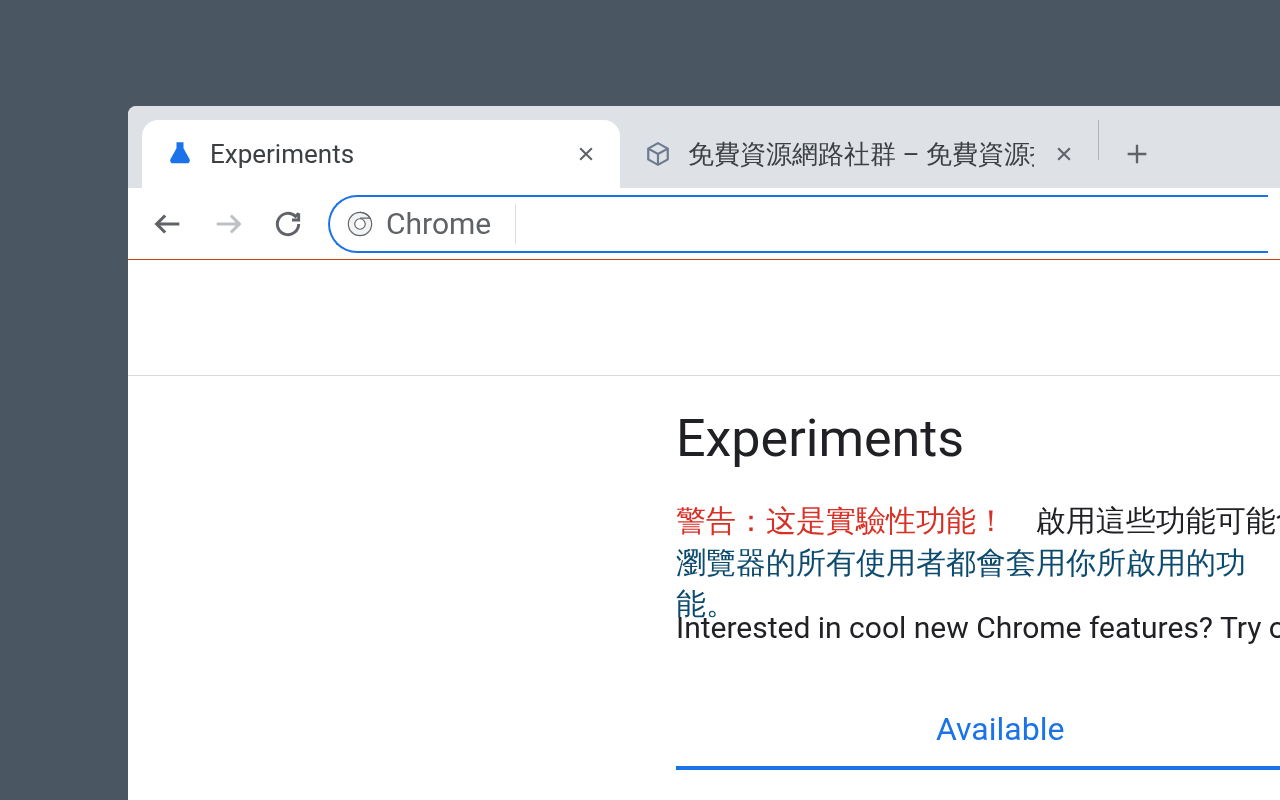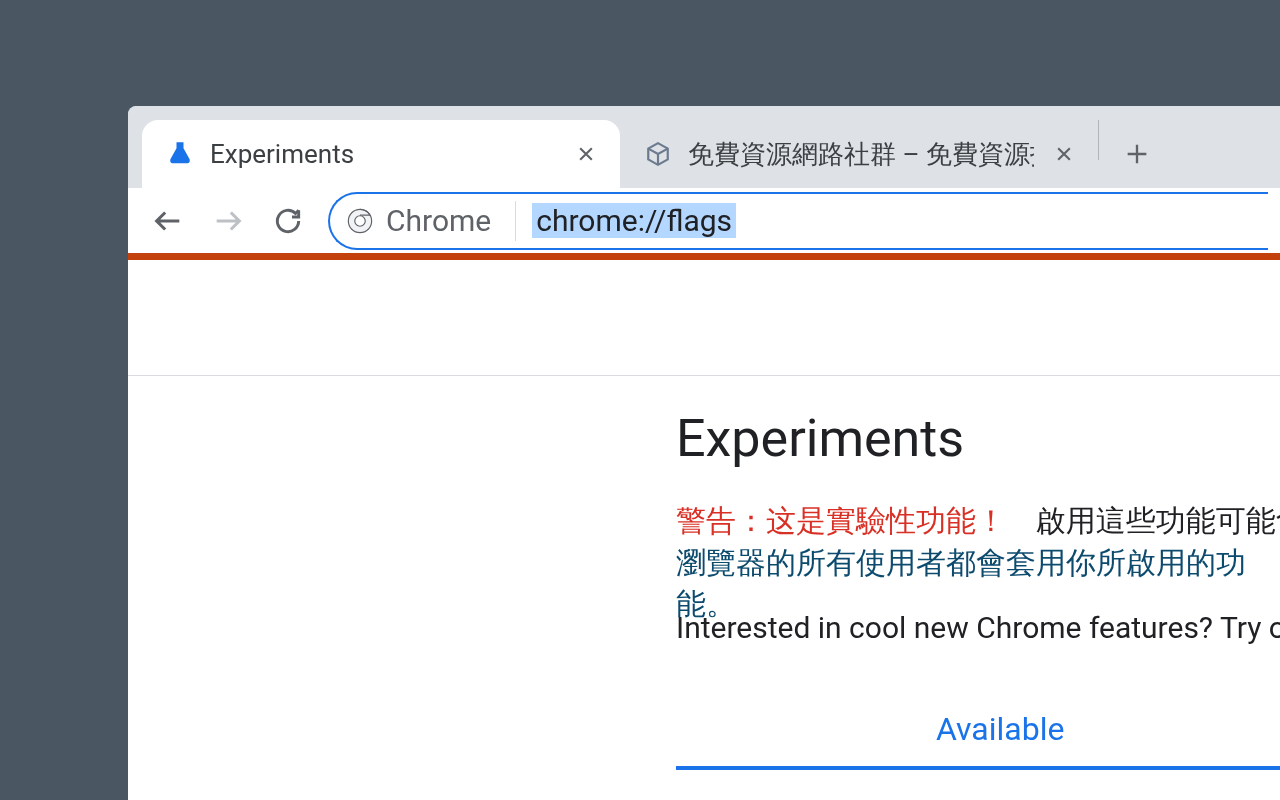--- a/index.html
+++ b/index.html
@@ -83,21 +83,21 @@
   display: flex;
   align-items: center;
   justify-content: center;
   margin-left: 10px;
   margin-bottom: 6px;
   color: #5f6368;
 }
 .toolbar {
   height: 72px;
   background: #fff;
-  border-bottom: 7px solid #c2410c;
+  border-bottom: 1px solid #c2410c;
   display: flex;
   align-items: center;
   padding: 0 12px;
   gap: 4px;
 }
 .nav-btn {
   width: 56px;
   height: 56px;
   display: flex;
   align-items: center;
@@ -295,21 +295,20 @@
     <div class="address-bar">
       <span class="site-icon">
         <svg width="28" height="28" viewBox="0 0 24 24">
           <circle cx="12" cy="12" r="10" fill="#f1f3f4" stroke="#5f6368" stroke-width="1"></circle>
           <circle cx="12" cy="12" r="4.5" fill="#fff" stroke="#5f6368" stroke-width="1"></circle>
           <path d="M12 2a10 10 0 0 1 8.66 5H12" fill="none" stroke="#5f6368" stroke-width="1"></path>
         </svg>
       </span>
       <span class="scheme-label">Chrome</span>
       <div class="addr-divider"></div>
-      <span class="url-text">chrome://flags</span>
     </div>
   </div>
 
   <div class="content">
 
 
     <div class="hr-line"></div>
 
     <h1 class="page-title">Experiments</h1>
 

